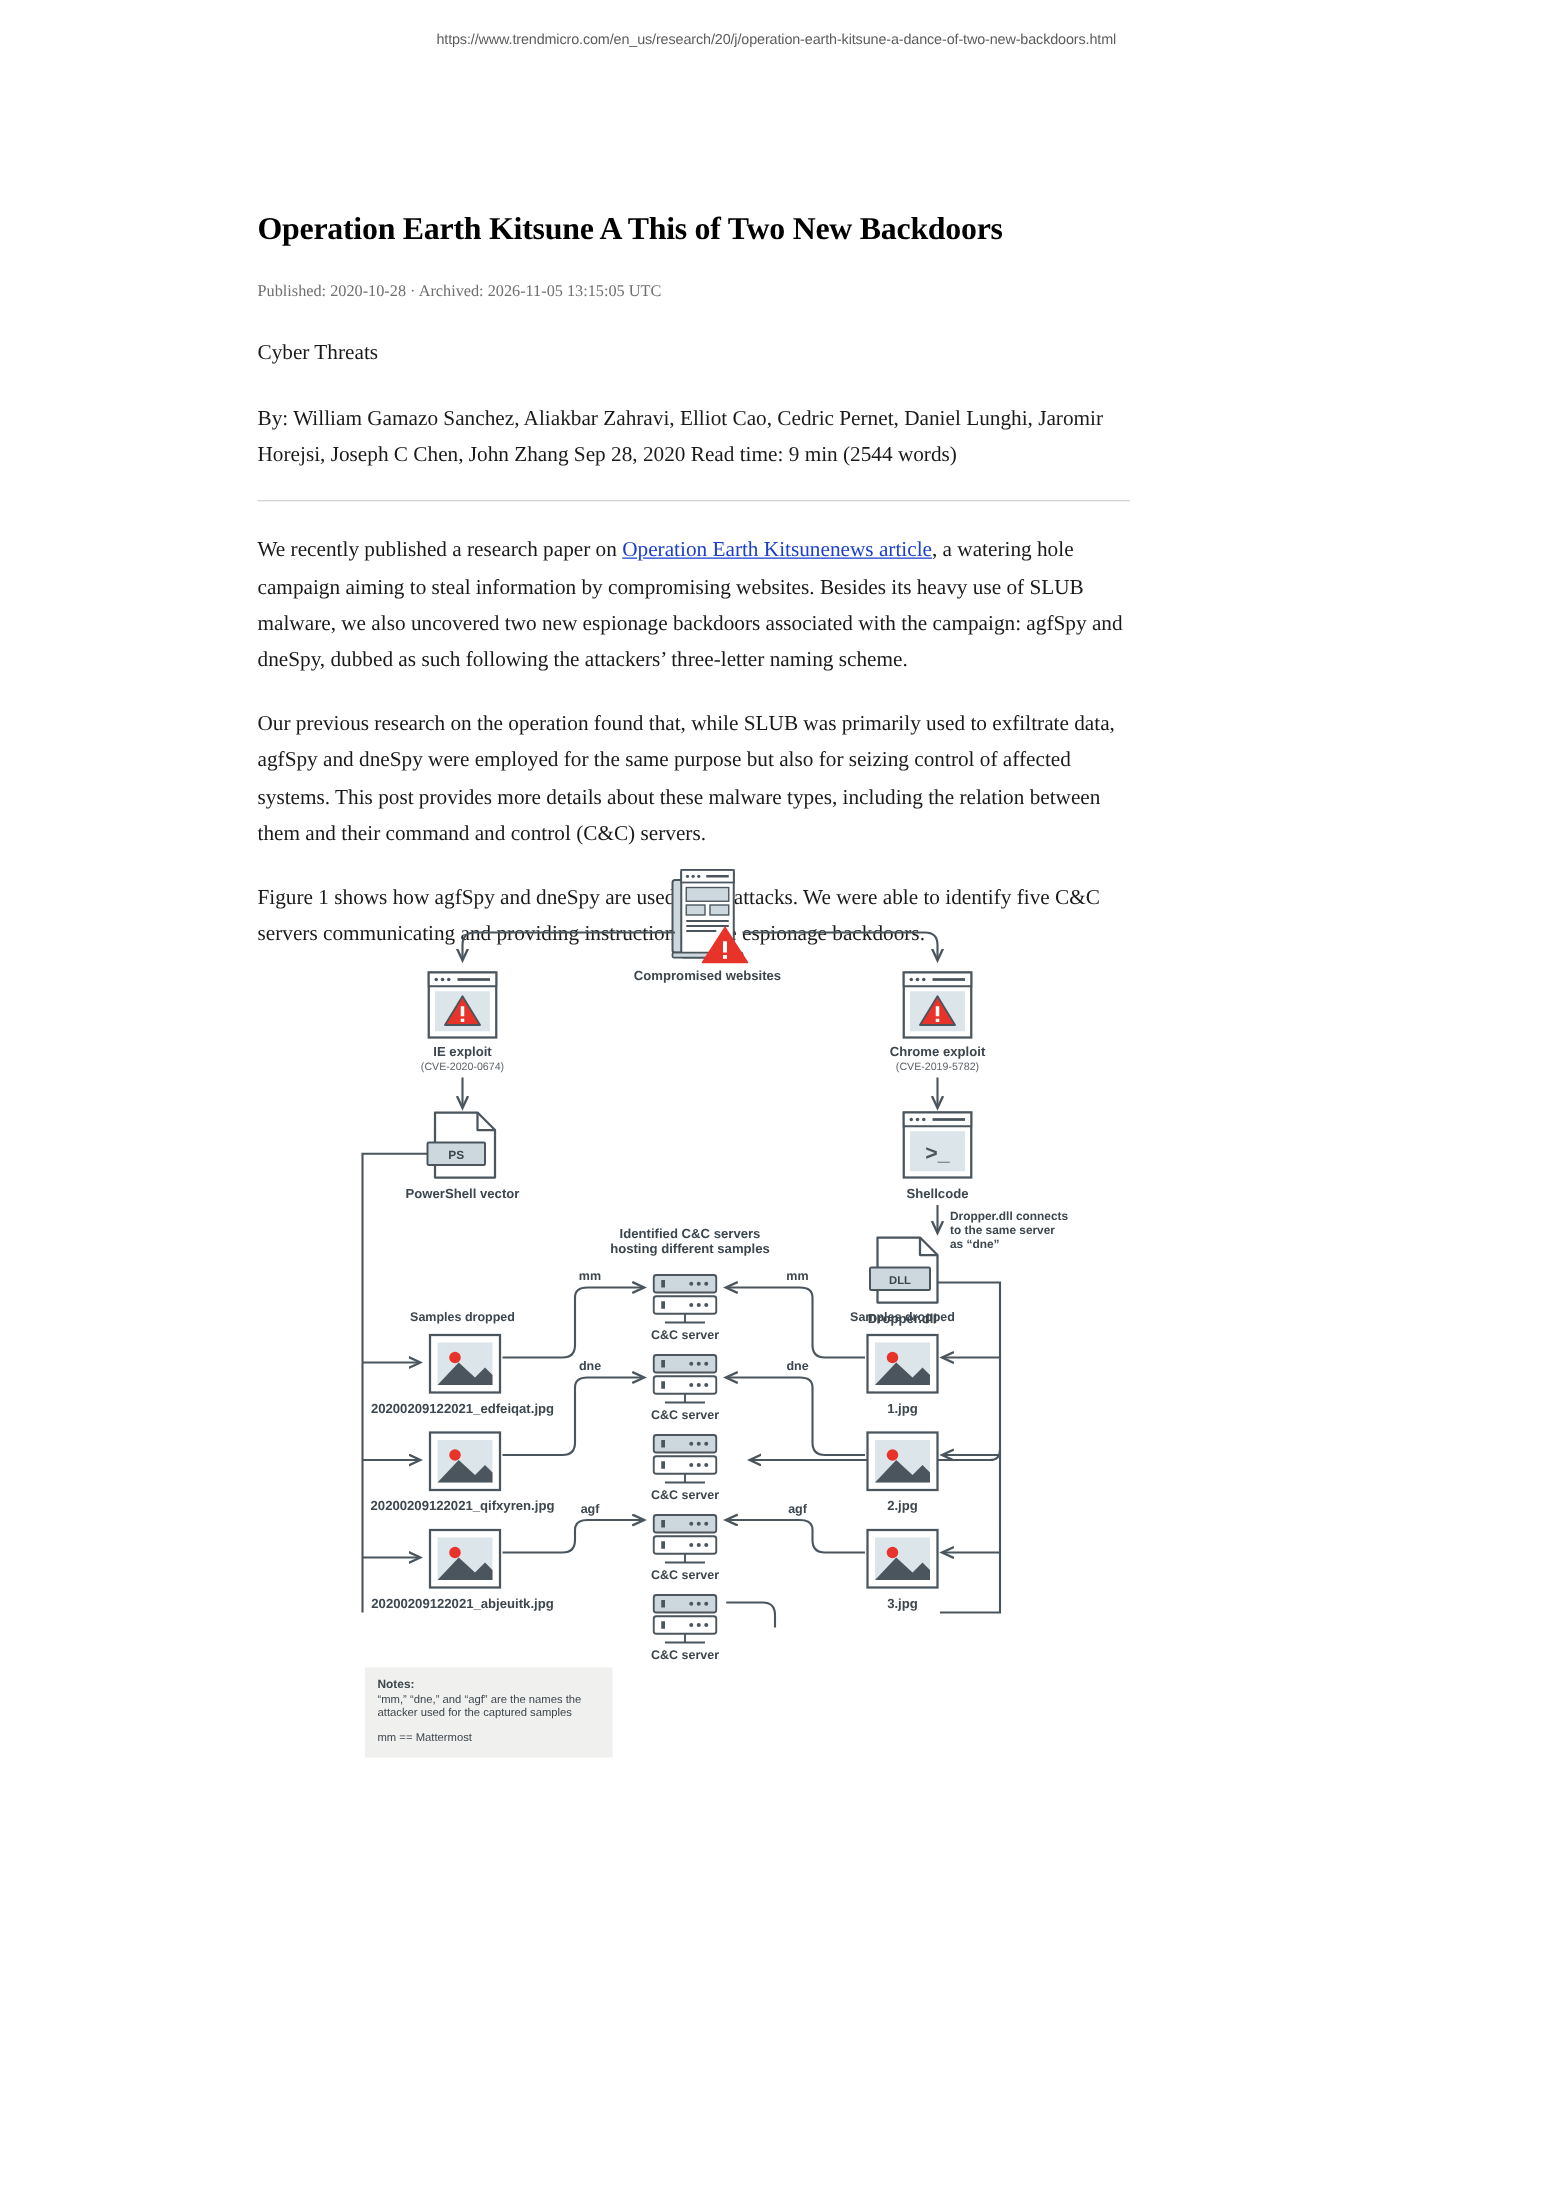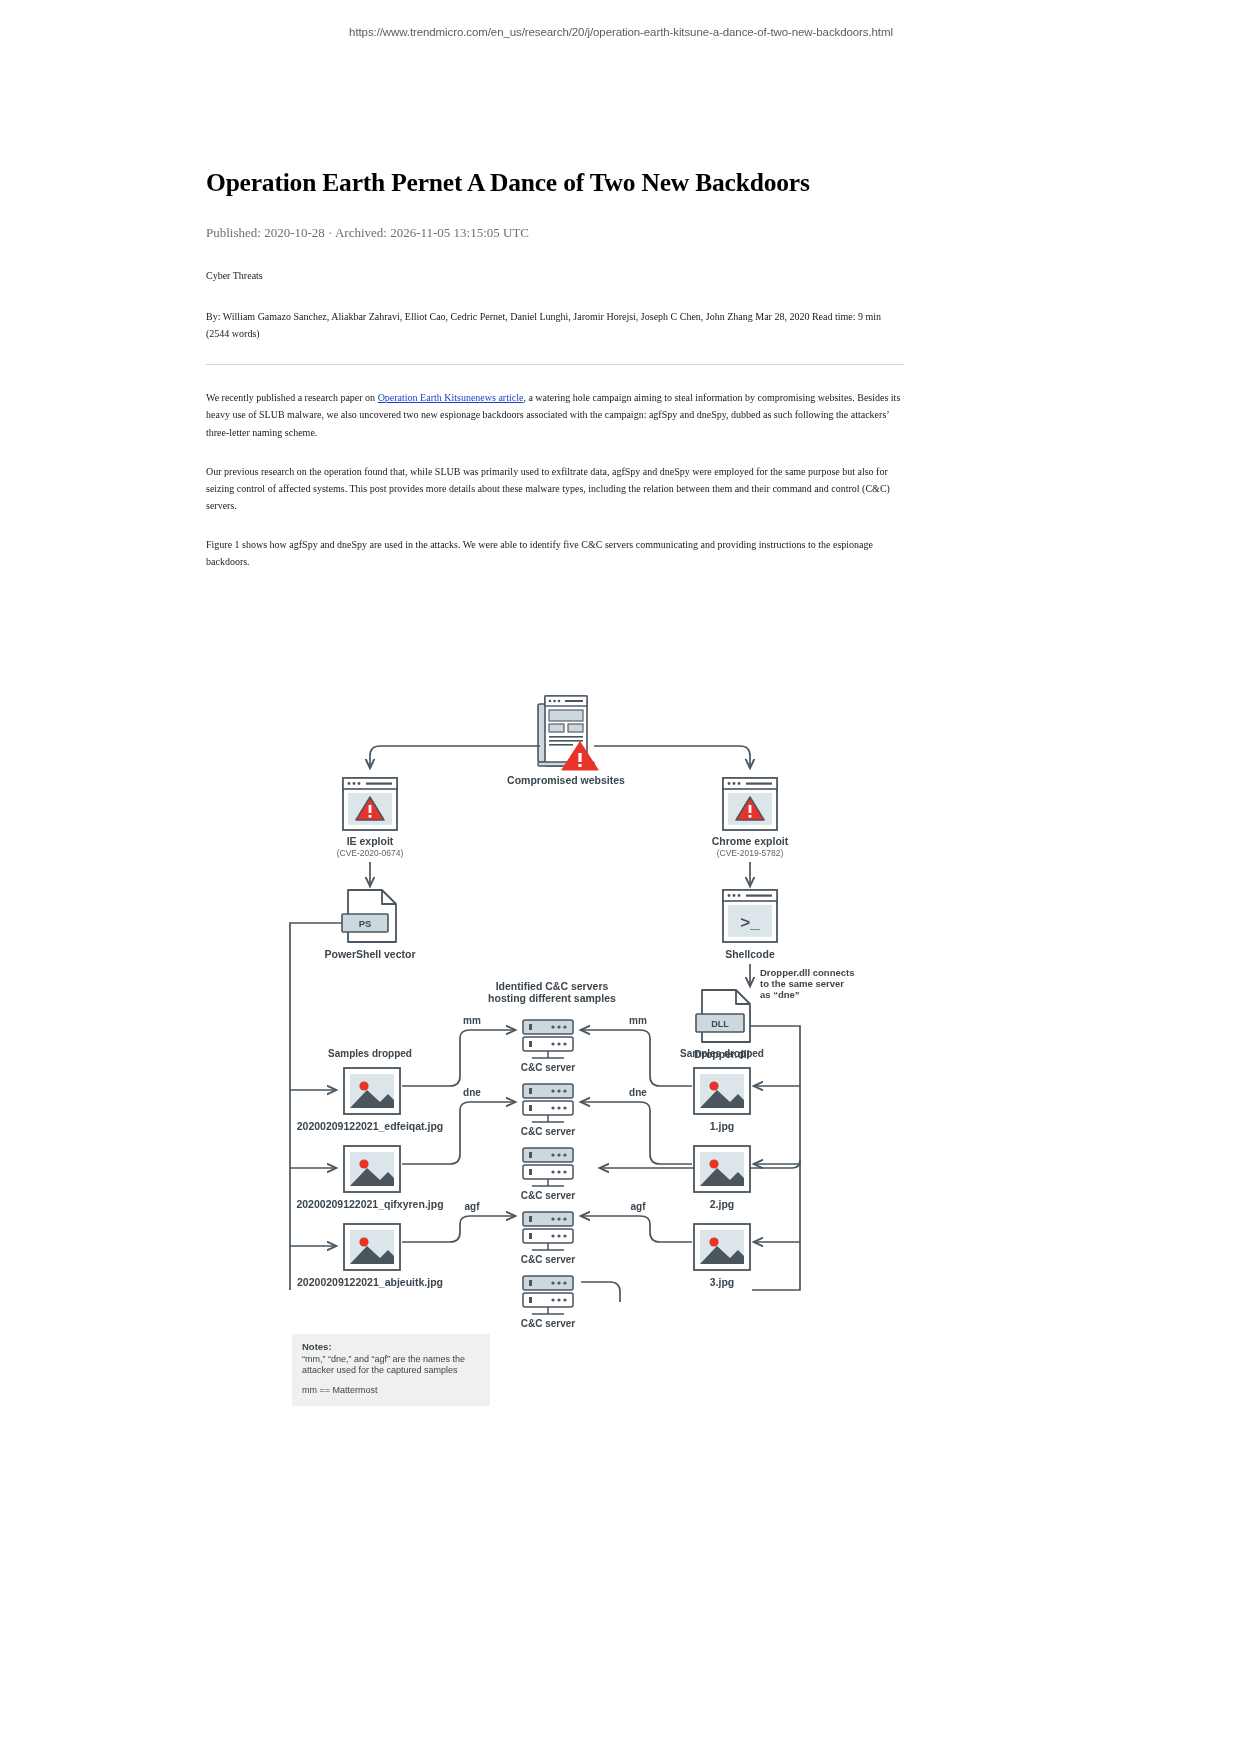--- a/index.html
+++ b/index.html
@@ -43,21 +43,21 @@
   }
 
   .meta {
     font-family: "Liberation Serif", serif;
     font-size: 13px;
     color: #6f6f6f;
     margin: 0 0 26px 0;
   }
 
   p.body {
-    font-size: 10px;
+    font-size: 17px;
     line-height: 1.72;
     margin: 0 0 22px 0;
     color: #1a1a1a;
     text-align: left;
   }
   p.tag { margin-bottom: 24px; }
 
   .byline { margin-bottom: 26px; }
 
   hr.rule {
@@ -91,24 +91,24 @@
   }
 </style>
 </head>
 <body>
 
 <div class="page">
 
   <div class="archive-url">https://www.trendmicro.com/en_us/research/20/j/operation-earth-kitsune-a-dance-of-two-new-backdoors.html</div>
 
   <div class="content">
-    <h1 class="title">Operation Earth Pernet A Dance of Two New Backdoors</h1>
+    <h1 class="title">Operation Earth Kitsune A This of Two New Backdoors</h1>
     <div class="meta">Published: 2020-10-28 · Archived: 2026-11-05 13:15:05 UTC</div>
     <p class="body tag">Cyber Threats</p>
-    <p class="body byline">By: William Gamazo Sanchez, Aliakbar Zahravi, Elliot Cao, Cedric Pernet, Daniel Lunghi, Jaromir Horejsi, Joseph C Chen, John Zhang Mar 28, 2020 Read time: 9 min (2544 words)</p>
+    <p class="body byline">By: William Gamazo Sanchez, Aliakbar Zahravi, Elliot Cao, Cedric Pernet, Daniel Lunghi, Jaromir Horejsi, Joseph C Chen, John Zhang Sep 28, 2020 Read time: 9 min (2544 words)</p>
     <hr class="rule">
     <p class="body"><span>We recently published a research paper on </span><a class="inline-link" href="#">Operation Earth Kitsunenews article</a><span>, a watering hole campaign aiming to steal information by compromising websites. Besides its heavy use of SLUB malware, we also uncovered two new espionage backdoors associated with the campaign: agfSpy and dneSpy, dubbed as such following the attackers’ three-letter naming scheme.</span></p>
     <p class="body">Our previous research on the operation found that, while SLUB was primarily used to exfiltrate data, agfSpy and dneSpy were employed for the same purpose but also for seizing control of affected systems. This post provides more details about these malware types, including the relation between them and their command and control (C&amp;C) servers.</p>
     <p class="body">Figure 1 shows how agfSpy and dneSpy are used in the attacks. We were able to identify five C&amp;C servers communicating and providing instructions to the espionage backdoors.</p>
   </div>
 
   <div class="figure">
     <svg width="700" height="720" viewBox="0 0 700 720" xmlns="http://www.w3.org/2000/svg">
       <defs>
         <marker id="arr" markerWidth="7" markerHeight="7" refX="5.4" refY="3" orient="auto">

